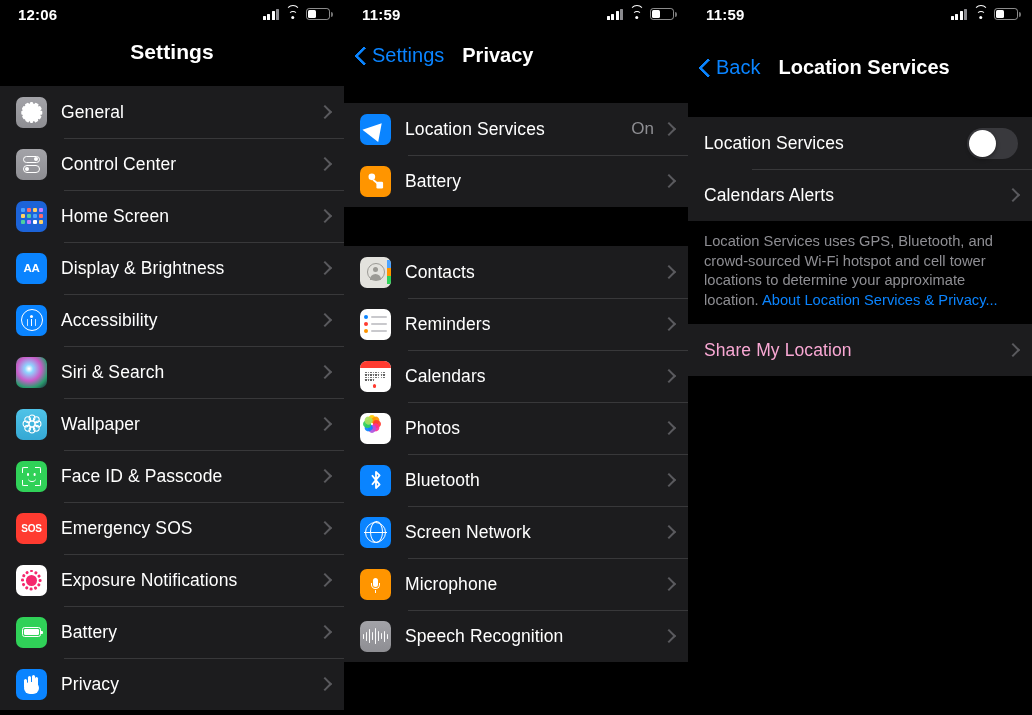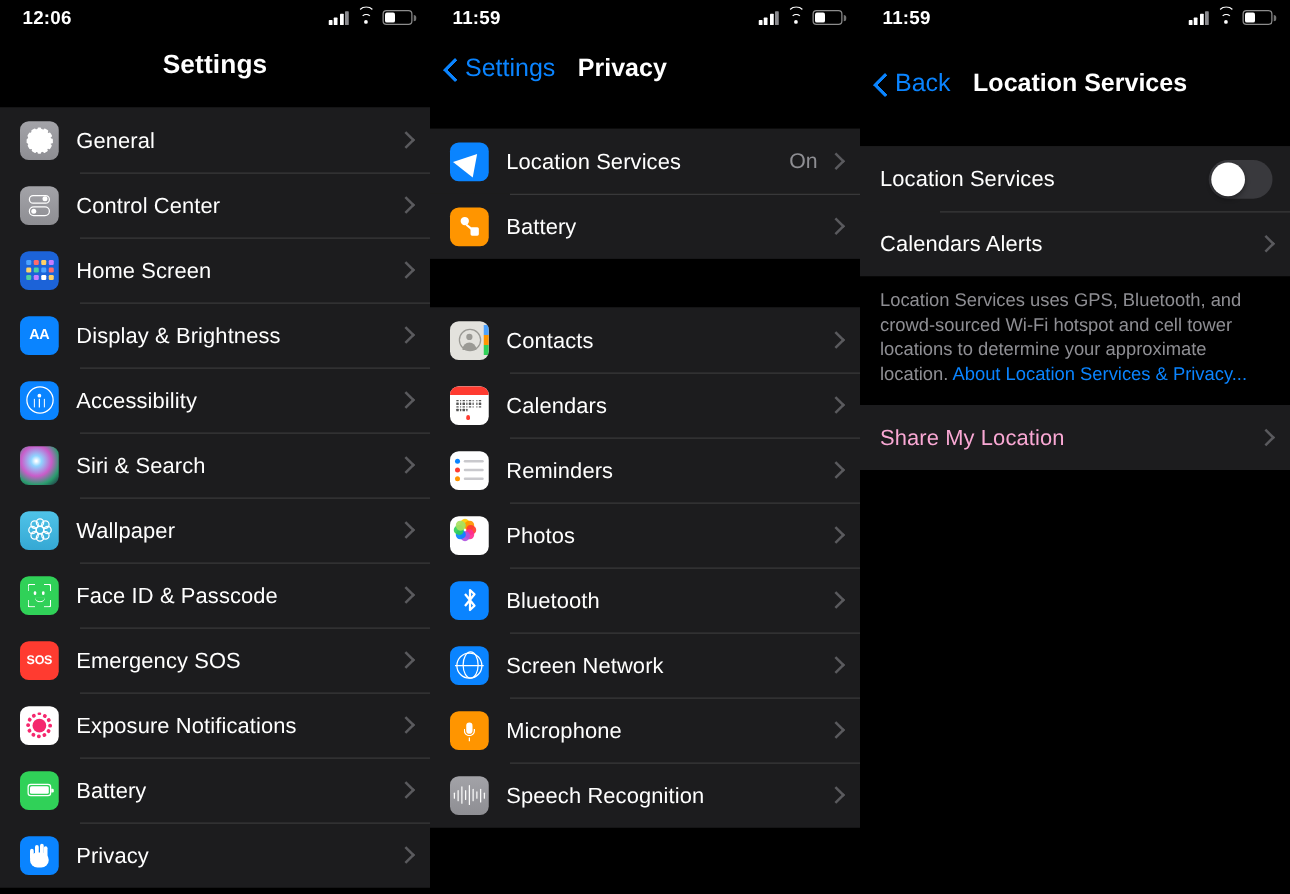--- a/index.html
+++ b/index.html
@@ -472,20 +472,39 @@
                 <u style="background:#ff9500"></u>
                 <u style="background:#30d158"></u>
               </span>
           </span>
         </span>
         <span class="row-label">Contacts</span>
         <span class="chev"></span>
       </div>
 
       <div class="row">
+        <span class="ic ic-rem">
+          <span class="rline">
+              <u style="background:#0a84ff"></u>
+              <s></s>
+            </span>
+          <span class="rline">
+              <u style="background:#ff3b30"></u>
+              <s></s>
+            </span>
+          <span class="rline">
+              <u style="background:#ff9500"></u>
+              <s></s>
+            </span>
+        </span>
+        <span class="row-label">Reminders</span>
+        <span class="chev"></span>
+      </div>
+
+      <div class="row">
         <span class="ic ic-cal">
           <span class="cal-top"></span>
           <span class="cal-body">
             <span class="dots">
               <u></u>
                 <u></u>
                 <u></u>
                 <u></u>
                 <u></u>
                 <u></u>
@@ -509,39 +528,20 @@
                 <u></u>
                 <u></u>
                 <u></u>
                 <u></u>
                 <u></u>
             </span>
             <span class="reddot"></span>
           </span>
         </span>
         <span class="row-label">Calendars</span>
-        <span class="chev"></span>
-      </div>
-
-      <div class="row">
-        <span class="ic ic-rem">
-          <span class="rline">
-              <u style="background:#0a84ff"></u>
-              <s></s>
-            </span>
-          <span class="rline">
-              <u style="background:#ff3b30"></u>
-              <s></s>
-            </span>
-          <span class="rline">
-              <u style="background:#ff9500"></u>
-              <s></s>
-            </span>
-        </span>
-        <span class="row-label">Reminders</span>
         <span class="chev"></span>
       </div>
 
       <div class="row">
         <span class="ic ic-photos">
           <span class="pet" style="background:#ffcc00;transform:translate(-50%,-50%) rotate(0deg) translateY(-5px)"></span>
           <span class="pet" style="background:#ff9500;transform:translate(-50%,-50%) rotate(45deg) translateY(-5px)"></span>
           <span class="pet" style="background:#ff3b30;transform:translate(-50%,-50%) rotate(90deg) translateY(-5px)"></span>
           <span class="pet" style="background:#ff2d92;transform:translate(-50%,-50%) rotate(135deg) translateY(-5px)"></span>
           <span class="pet" style="background:#af52de;transform:translate(-50%,-50%) rotate(180deg) translateY(-5px)"></span>

